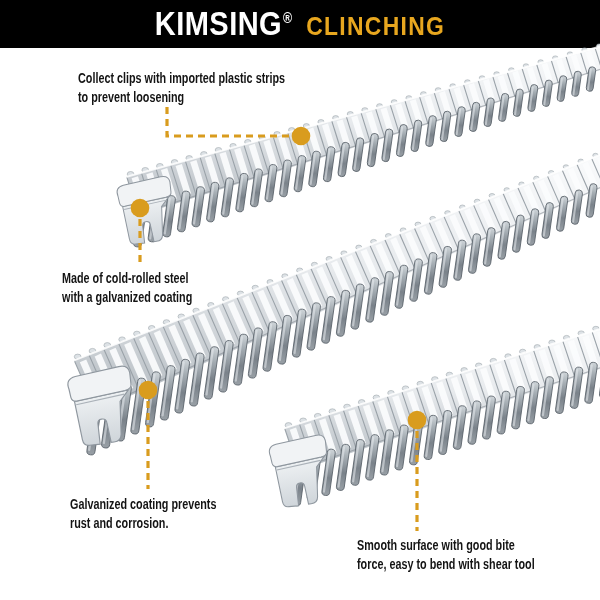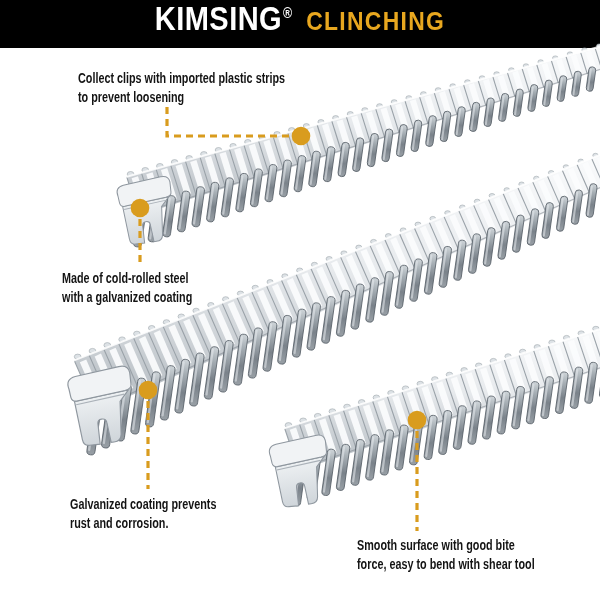--- a/index.html
+++ b/index.html
@@ -4,21 +4,21 @@
 <style>
   html,body{margin:0;padding:0;background:#fff;}
   .stage{
     position:relative;width:600px;height:600px;overflow:hidden;
     background:var(--bg,#fff);
     font-family:"Liberation Sans","DejaVu Sans",sans-serif;
   }
   .brand-header{
     position:absolute;left:0;top:0;width:600px;height:48px;
     background:var(--header-bg,#000);
-    display:flex;justify-content:center;
+    display:flex;align-items:center;justify-content:center;
   }
   .brand-inner{
     display:flex;align-items:baseline;white-space:nowrap;
     transform:scaleX(0.88);transform-origin:50% 50%;
   }
   .brand-name{
     color:var(--brand-text,#fff);font-size:33px;font-weight:bold;
     letter-spacing:0.5px;
   }
   .reg-mark{

